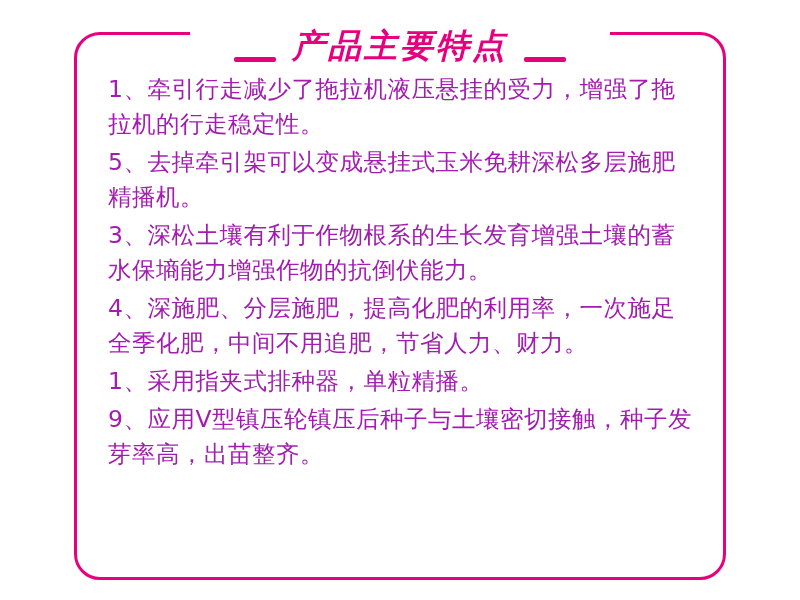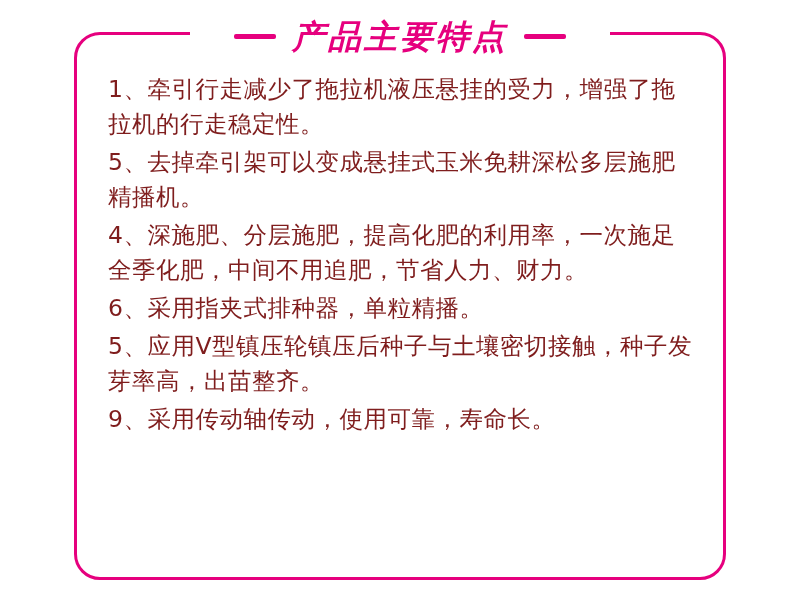--- a/index.html
+++ b/index.html
@@ -42,21 +42,21 @@
     background: #ffffff;
   }
 
   .title-wrap {
     position: absolute;
     left: 0;
     top: 10px;
     width: 800px;
     height: 52px;
     display: flex;
-    align-items: center;
+    align-items: flex-end;
     justify-content: center;
     gap: 16px;
   }
 
   .title-rule {
     width: 42px;
     height: 5px;
     background: #e6007e;
     border-radius: 2px;
   }
@@ -73,21 +73,21 @@
   }
 
   .content {
     position: absolute;
     left: 108px;
     top: 72px;
     width: 590px;
   }
 
   .feature {
-    color: #7f1d1d;
+    color: #a21caf;
     font-family: "DejaVu Sans", "Liberation Sans", sans-serif;
     font-size: 23.5px;
     line-height: 35px;
     letter-spacing: 0.5px;
     margin: 0 0 3px 0;
     text-indent: 0;
     padding-left: 0;
   }
 </style>
 </head>
@@ -100,19 +100,19 @@
 
   <div class="title-wrap">
     <span class="title-rule"></span>
     <span class="title">产品主要特点</span>
     <span class="title-rule"></span>
   </div>
 
   <div class="content">
     <p class="feature">1、牵引行走减少了拖拉机液压悬挂的受力，增强了拖拉机的行走稳定性。</p>
     <p class="feature">5、去掉牵引架可以变成悬挂式玉米免耕深松多层施肥精播机。</p>
+    <p class="feature">3、深松土壤有利于作物根系的生长发育增强土壤的蓄水保墒能力增强作物的抗倒伏能力。</p>
     <p class="feature">4、深施肥、分层施肥，提高化肥的利用率，一次施足全季化肥，中间不用追肥，节省人力、财力。</p>
-    <p class="feature">6、采用指夹式排种器，单粒精播。</p>
-    <p class="feature">5、应用V型镇压轮镇压后种子与土壤密切接触，种子发芽率高，出苗整齐。</p>
-    <p class="feature">9、采用传动轴传动，使用可靠，寿命长。</p>
+    <p class="feature">1、采用指夹式排种器，单粒精播。</p>
+    <p class="feature">9、应用V型镇压轮镇压后种子与土壤密切接触，种子发芽率高，出苗整齐。</p>
   </div>
 
 </div>
 
 </body></html>

